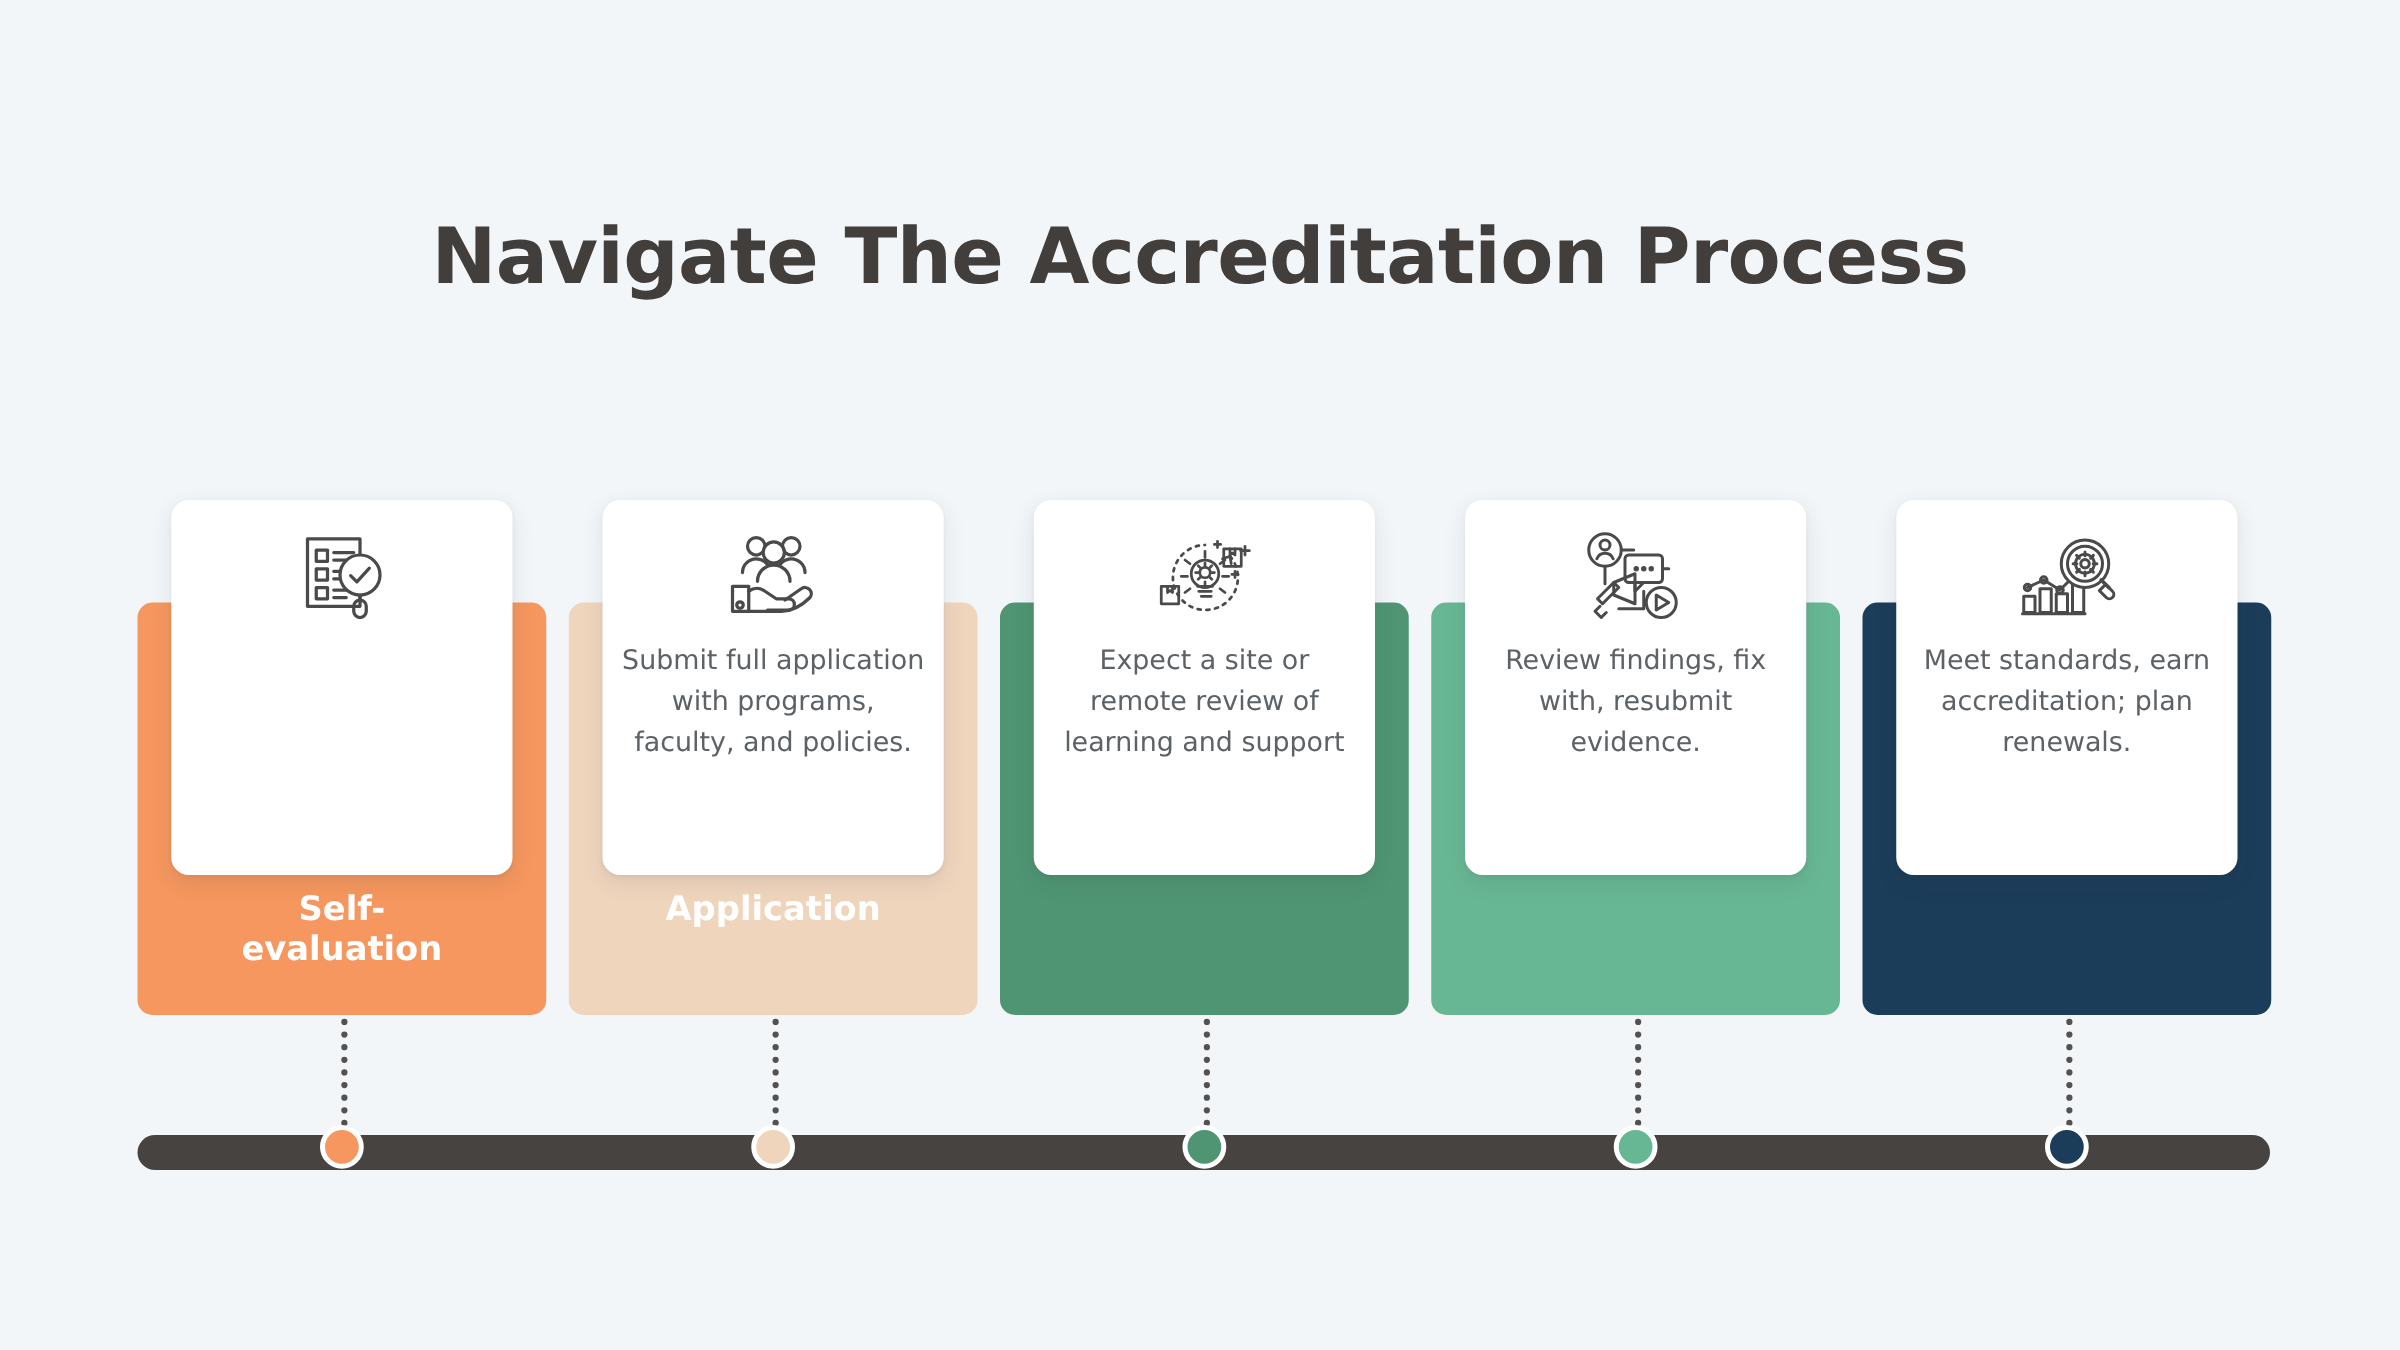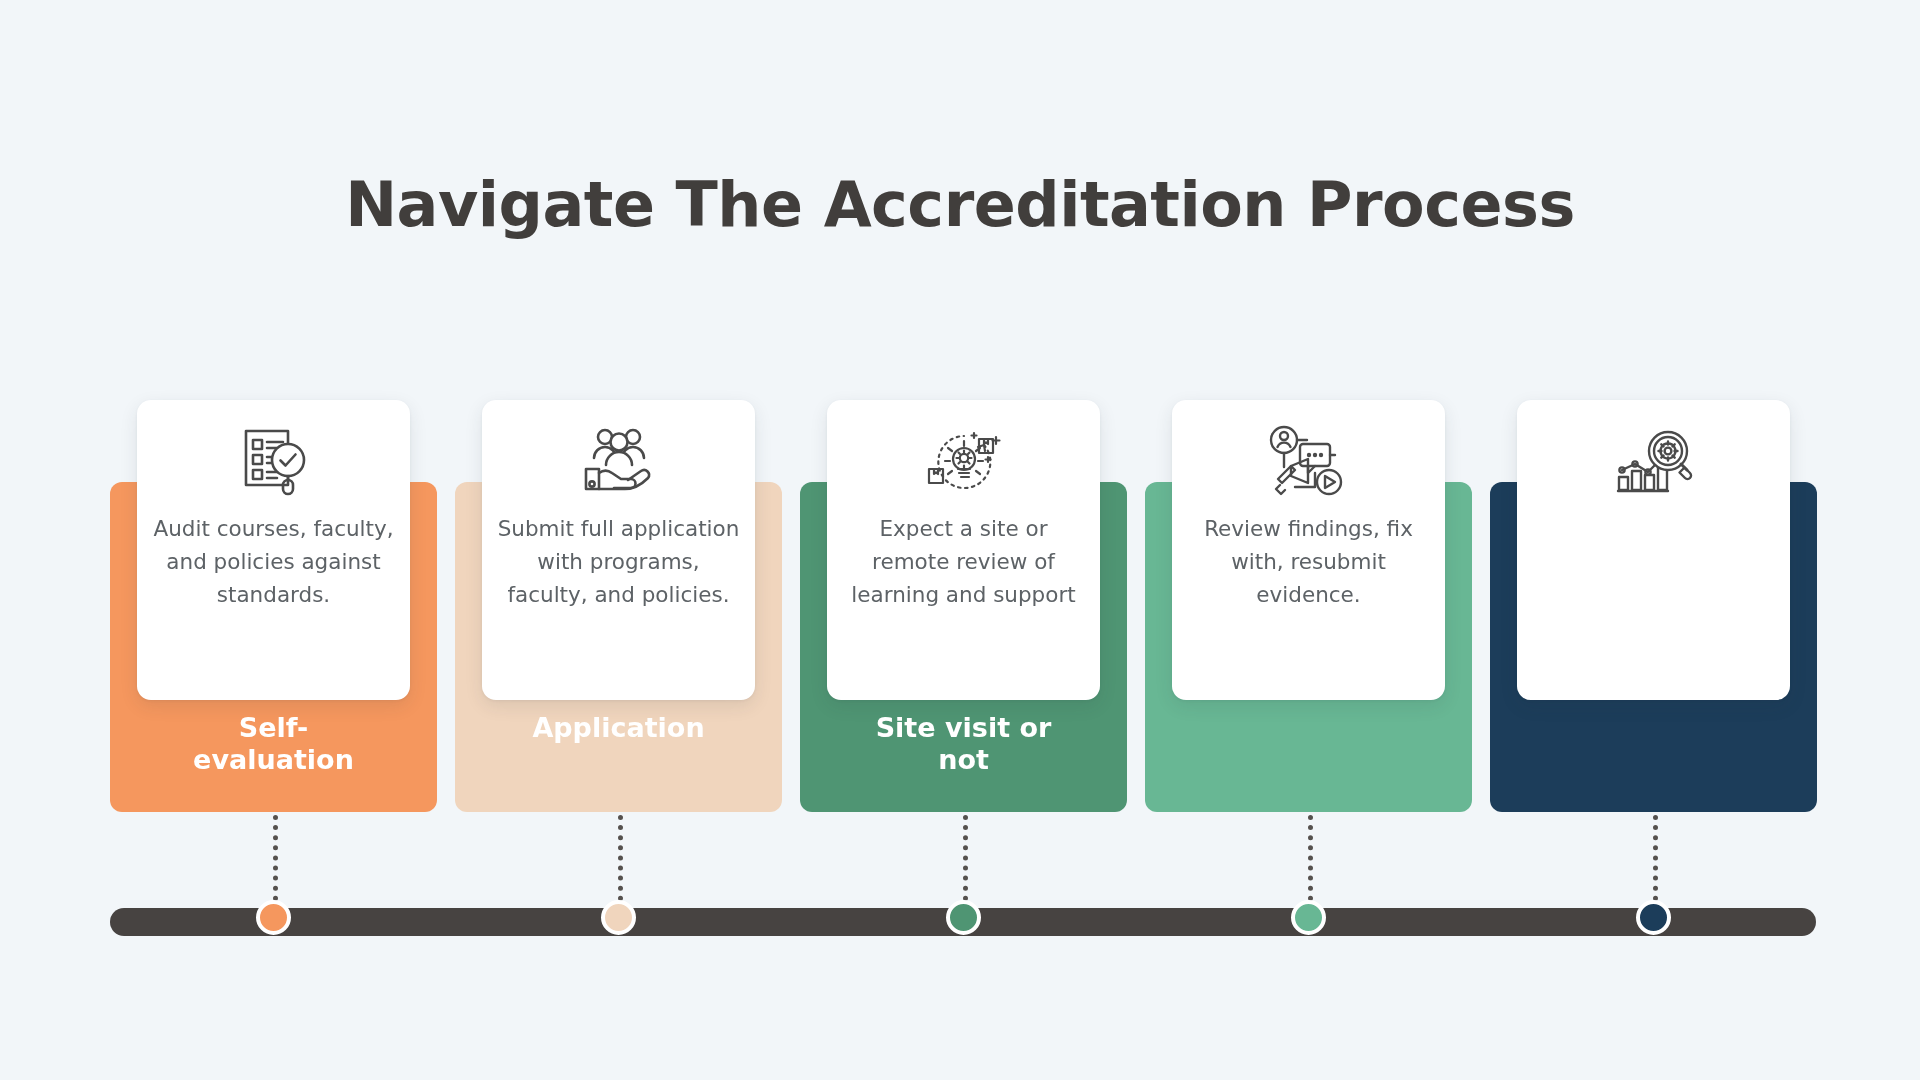--- a/index.html
+++ b/index.html
@@ -152,21 +152,20 @@
             <path d="M35 17 h16 M35 23 h10"></path>
             <path d="M35 32 h16 M35 38 h10"></path>
             <path d="M35 47 h16 M35 53 h10"></path>
             <circle cx="56" cy="35" r="16" fill="#ffffff"></circle>
             <path d="M48.5 35.5 l5 5 l10 -11"></path>
             <path d="M56 51 l0 5"></path>
             <rect x="51" y="55" width="10" height="14" rx="5"></rect>
           </g>
         </svg>
       </div>
-      <div class="card-desc" style="color: rgb(93, 98, 102);">Audit courses, faculty, and policies against standards.</div>
     </div>
     <div class="step-label">Self-
 evaluation</div>
     <div class="connector"></div>
     <div class="dot" style="background: rgb(245, 151, 94);"></div>
   </div>
 
   <div class="step" style="left:455px;">
     <div class="block" style="background: rgb(240, 213, 189);"></div>
     <div class="card">
@@ -211,22 +210,20 @@
             <rect x="7" y="44" width="14" height="14"></rect>
             <path d="M12 44 v5 l2 -1.6 l2 1.6 v-5"></path>
             <path d="M74 12 v7 M70.5 15.5 h7"></path>
             <path d="M52 8 v5 M49.5 10.5 h5"></path>
             <path d="M66 32 v5 M63.5 34.5 h5"></path>
           </g>
         </svg>
       </div>
       <div class="card-desc" style="color: rgb(93, 98, 102);">Expect a site or remote review of learning and support</div>
     </div>
-    <div class="step-label">Site visit or
-not</div>
     <div class="connector"></div>
     <div class="dot" style="background: rgb(79, 149, 115);"></div>
   </div>
 
   <div class="step" style="left:1145px;">
     <div class="block" style="background: rgb(104, 183, 148);"></div>
     <div class="card">
       <div class="card-icon">
         <svg width="84" height="72" viewBox="0 0 84 72">
           <g fill="none" stroke="#4a4a4a" stroke-width="2.4" stroke-linecap="round" stroke-linejoin="round">
@@ -273,20 +270,21 @@
             <circle cx="56" cy="26" r="19" fill="#ffffff"></circle>
             <circle cx="56" cy="26" r="14"></circle>
             <path d="M69 39 l6 6" stroke-width="3"></path>
             <path d="M72.5 42.5 l5.5 5.5 a3.5 3.5 0 0 1 -5 5 l-5.5 -5.5 z"></path>
             <path d="M56 18.5 a7.5 7.5 0 1 1 -0.1 0 z"></path>
             <circle cx="56" cy="26" r="3.4"></circle>
             <path d="M56 16.5 v3 M56 32.5 v3 M46.5 26 h3 M62.5 26 h3 M49.3 19.3 l2.2 2.2 M60.5 30.5 l2.2 2.2 M62.7 19.3 l-2.2 2.2 M51.5 30.5 l-2.2 2.2"></path>
           </g>
         </svg>
       </div>
+      <div class="card-desc" style="color: rgb(93, 98, 102);">Meet standards, earn accreditation; plan renewals.</div>
     </div>
     <div class="connector"></div>
     <div class="dot" style="background: rgb(28, 61, 90);"></div>
   </div>
 
 </div>
 
 <div id="timeline-rail" style="background: rgb(71, 67, 65);"></div>
 
 </body></html>

